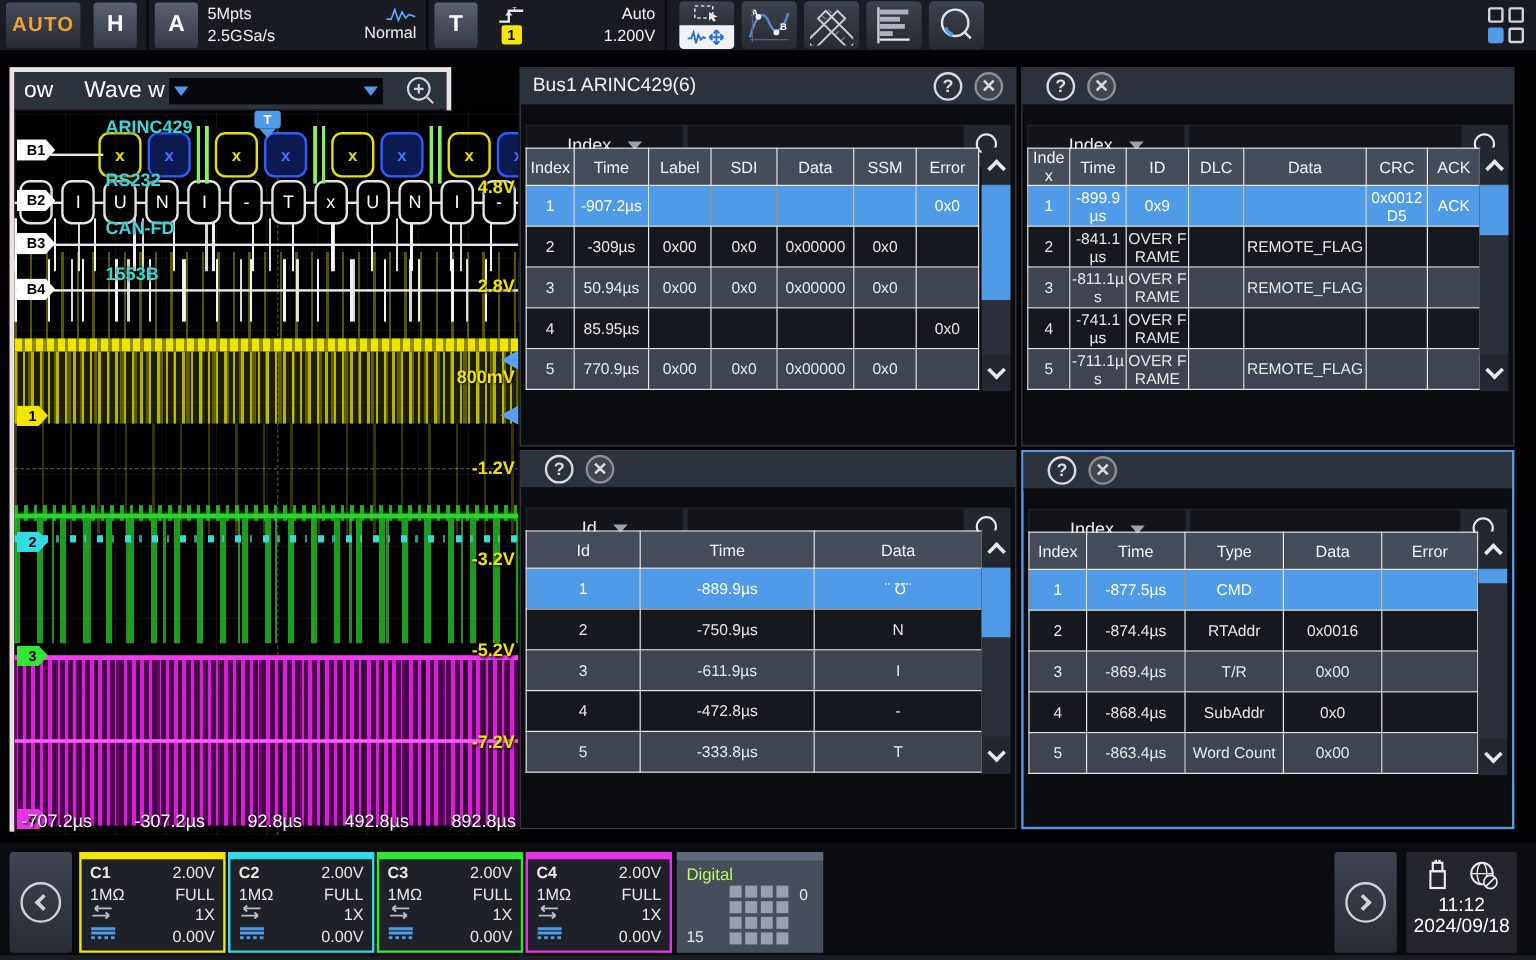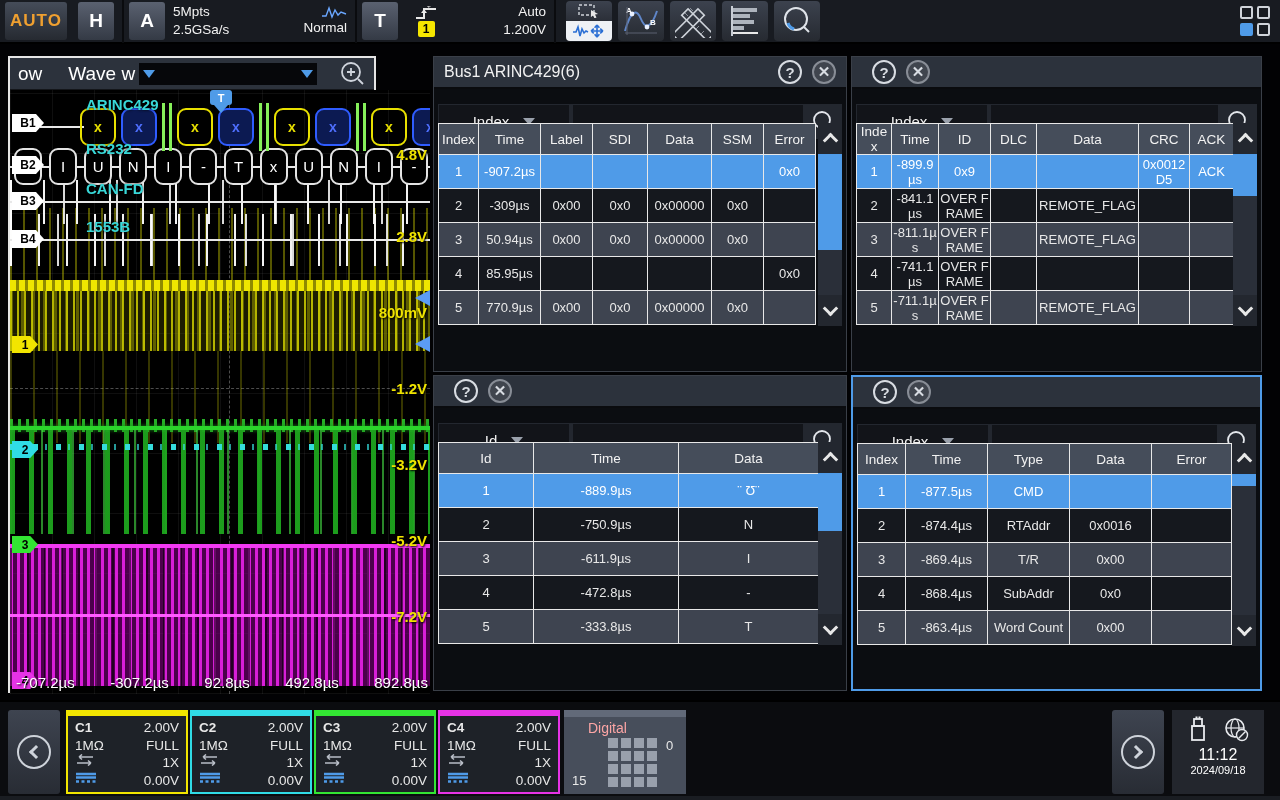--- a/index.html
+++ b/index.html
@@ -19,21 +19,21 @@
   .splitbtn{width:46px;height:40px;margin-left:10px;border-radius:4px;overflow:hidden;display:flex;flex-direction:column}
   .splitbtn .half{height:20px;display:flex;align-items:center;justify-content:center}
   .half.dark{background:linear-gradient(#3c424e,#2b2f38)}
   .half.lite{background:#eef1f5}
   .quad{margin-left:auto;margin-right:10px;display:grid;grid-template-columns:13px 13px;grid-gap:4px}
   .quad div{width:13px;height:13px;border:2px solid #d0d4da;border-radius:2px}
   .quad div.on{background:#4f9be8;border-color:#4f9be8}
   .badge1{width:17px;height:16px;background:#f5e600;color:#000;font-weight:bold;font-size:12px;display:flex;align-items:center;justify-content:center;border-radius:2px}
 
   
-  #wavepanel{position:absolute;left:8px;top:56px;width:368px;height:637px;border:2px solid #e5e5e5;background:#be185d}
+  #wavepanel{position:absolute;left:8px;top:56px;width:368px;height:637px;border:4px solid #e5e5e5;background:#be185d}
   #waveheader{height:32px;background:#2c323c;display:flex;align-items:center;padding:0 8px;border-bottom:1px solid #14161a}
   #waveheader .htext{font-size:19px;color:#fff}
   .wdrop{width:178px;height:22px;background:#06070a;margin-left:4px;display:flex;align-items:center;justify-content:space-between;padding:0 4px}
   .caret{width:0;height:0;border-left:6px solid transparent;border-right:6px solid transparent;border-top:8px solid #4f9be8}
   #scope{position:absolute;left:0;top:32px;width:420px;height:604px;background:#000;overflow:hidden;
     background-image:repeating-linear-gradient(90deg,rgba(255,255,255,.06) 0 1px,transparent 1px 42px),
                      repeating-linear-gradient(0deg,rgba(255,255,255,.06) 0 1px,transparent 1px 60px)}
   .vcenter{position:absolute;left:219px;top:0;height:100%;border-left:1px dashed rgba(255,255,255,.30)}
   .hcenter{position:absolute;top:298px;left:0;width:100%;border-top:1px dashed rgba(255,255,255,.30)}
   .tag{position:absolute;left:2px;width:32px;height:18px;background:#fff;color:#000;font-weight:bold;font-size:12px;
@@ -120,29 +120,29 @@
   .navcirc{width:34px;height:34px;border-radius:50%;border:2px solid #ced3da;display:flex;align-items:center;justify-content:center}
   .navchev{width:10px;height:10px;border-left:3px solid #ced3da;border-bottom:3px solid #ced3da}
   .navchev.l{transform:rotate(45deg);margin-left:4px}
   .navchev.r{transform:rotate(225deg);margin-right:4px}
   .chcard{position:absolute;top:8px;width:122px;height:84px;background:#1e2228;border:2px solid;border-top-width:6px;
     display:grid;grid-template-columns:1fr auto;align-content:space-between;padding:3px 7px;font-size:13.5px;line-height:17px}
   .chcard .l{text-align:left}.chcard .r{text-align:right}
   .c1c{border-color:#f2e500}.c2c{border-color:#30dce6}.c3c{border-color:#33e633}.c4c{border-color:#e633e6}
   .digcard{position:absolute;top:8px;width:122px;height:84px;background:#474e5b;padding-top:6px}
   .digcard::before{content:"";position:absolute;top:0;left:0;right:0;height:7px;background:#626a79}
-  .diglabel{position:absolute;top:10px;left:24px;font-size:14px;color:#fca5a5}
+  .diglabel{position:absolute;top:10px;left:8px;font-size:14px;color:#bef264}
   .diggrid{position:absolute;top:28px;left:44px;display:grid;grid-template-columns:repeat(4,10px);grid-gap:3px}
   .diggrid div{width:10px;height:10px;background:#99a0ac}
   .dig0{position:absolute;top:28px;left:102px;font-size:13px}
   .dig15{position:absolute;bottom:6px;left:8px;font-size:13px}
   .infopanel{position:absolute;top:8px;left:1172px;width:92px;height:84px;background:#23262d;display:flex;flex-direction:column;align-items:center}
   .inforow{display:flex;gap:14px;margin-top:6px}
   .clocktime{font-size:16px;margin-top:4px;color:#fff}
-  .clockdate{font-size:11px;color:#fff}
+  .clockdate{font-size:16px;color:#fff}
   .botstrip{position:absolute;left:0;top:796px;width:1280px;height:4px;background:#1a1d22}
   svg{display:block}
 </style>
 </head>
 <body>
 
 <div id="topbar">
   <div class="tile runmode">AUTO</div>
 
   <div class="grp" style="margin-left:6px">

